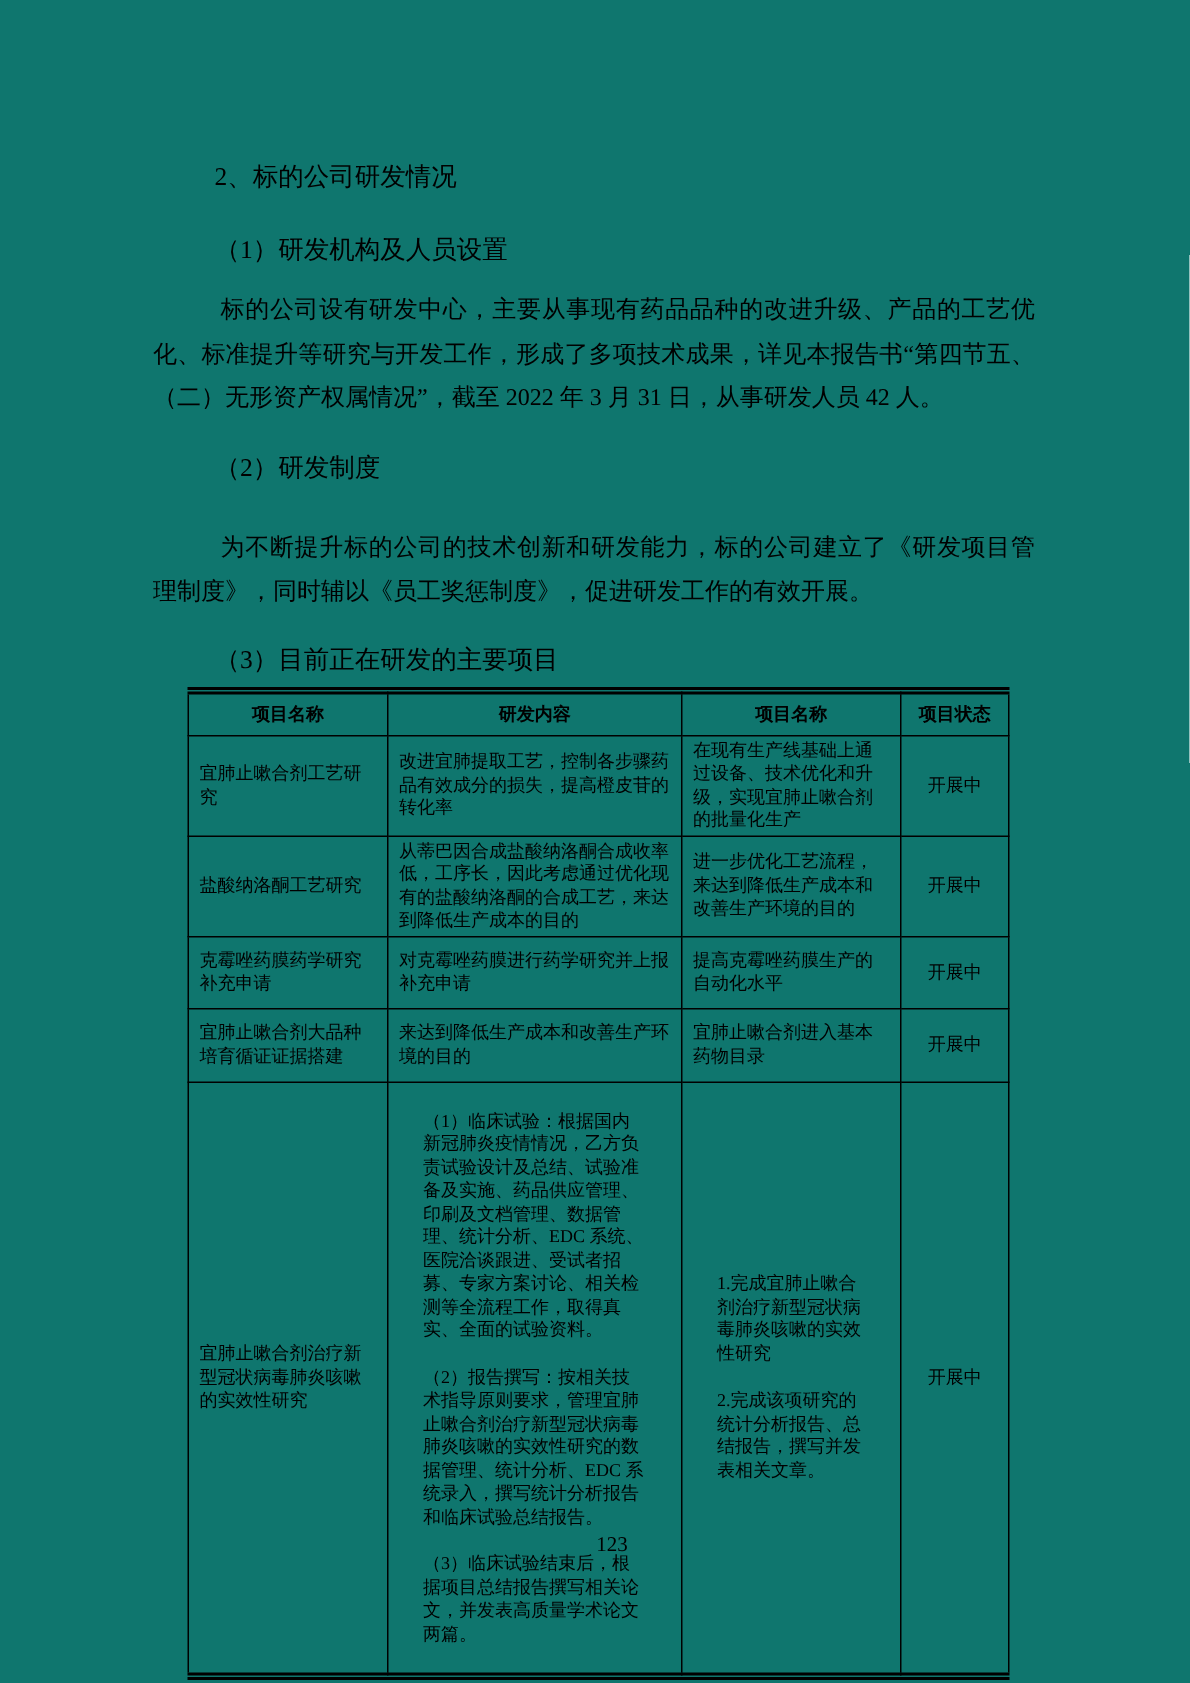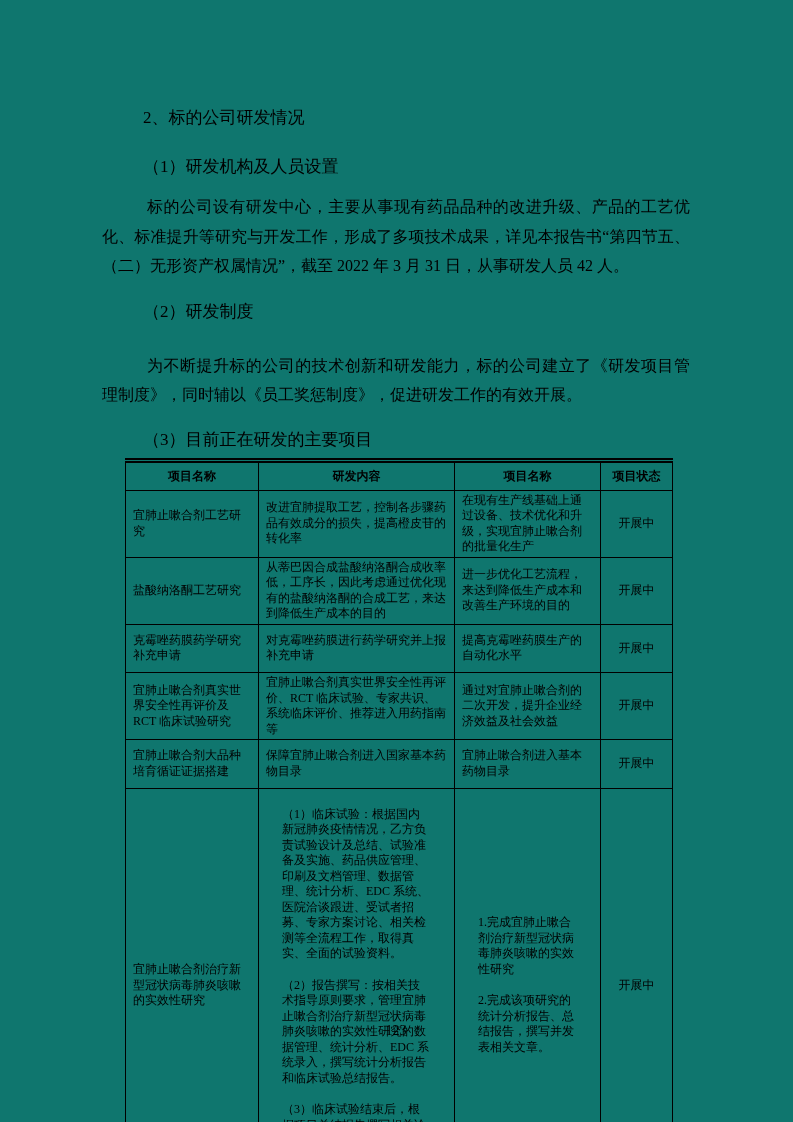--- a/index.html
+++ b/index.html
@@ -72,21 +72,21 @@
     padding: 16px 2px;
   }
   .cell-para { margin: 16px; }
   .col-name   { width: 133px; }
   .col-content{ width: 196px; }
   .col-goal   { width: 146px; }
   .col-status { width: 72px;  }
   .page-number {
     position: absolute;
     top: 1022px;
-    left: 98px;
+    left: 110px;
     width: 596px;
     text-align: center;
     font-size: 14px;
     line-height: 18px;
   }
 </style>
 </head>
 <body>
 
 <div class="page">
@@ -131,28 +131,22 @@
           <td class="goal-cell">进一步优化工艺流程，来达到降低生产成本和改善生产环境的目的</td>
           <td class="status-cell">开展中</td>
         </tr>
         <tr>
           <td class="name-cell">克霉唑药膜药学研究补充申请</td>
           <td class="content-cell">对克霉唑药膜进行药学研究并上报补充申请</td>
           <td class="goal-cell">提高克霉唑药膜生产的自动化水平</td>
           <td class="status-cell">开展中</td>
         </tr>
         <tr>
-          <td class="name-cell">宜肺止嗽合剂真实世界安全性再评价及 RCT 临床试验研究</td>
-          <td class="content-cell">宜肺止嗽合剂真实世界安全性再评价、RCT 临床试验、专家共识、系统临床评价、推荐进入用药指南等</td>
-          <td class="goal-cell">通过对宜肺止嗽合剂的二次开发，提升企业经济效益及社会效益</td>
-          <td class="status-cell">开展中</td>
-        </tr>
-        <tr>
           <td class="name-cell">宜肺止嗽合剂大品种培育循证证据搭建</td>
-          <td class="content-cell">保障宜肺止嗽合剂进入国家基本药物目录</td>
+          <td class="content-cell">来达到降低生产成本和改善生产环境的目的</td>
           <td class="goal-cell">宜肺止嗽合剂进入基本药物目录</td>
           <td class="status-cell">开展中</td>
         </tr>
         <tr>
           <td class="name-cell">宜肺止嗽合剂治疗新型冠状病毒肺炎咳嗽的实效性研究</td>
           <td class="content-cell">
             <div class="cell-para">（1）临床试验：根据国内新冠肺炎疫情情况，乙方负责试验设计及总结、试验准备及实施、药品供应管理、印刷及文档管理、数据管理、统计分析、EDC 系统、医院洽谈跟进、受试者招募、专家方案讨论、相关检测等全流程工作，取得真实、全面的试验资料。</div>
             <div class="cell-para">（2）报告撰写：按相关技术指导原则要求，管理宜肺止嗽合剂治疗新型冠状病毒肺炎咳嗽的实效性研究的数据管理、统计分析、EDC 系统录入，撰写统计分析报告和临床试验总结报告。</div>
             <div class="cell-para">（3）临床试验结束后，根据项目总结报告撰写相关论文，并发表高质量学术论文两篇。</div>
           </td>

